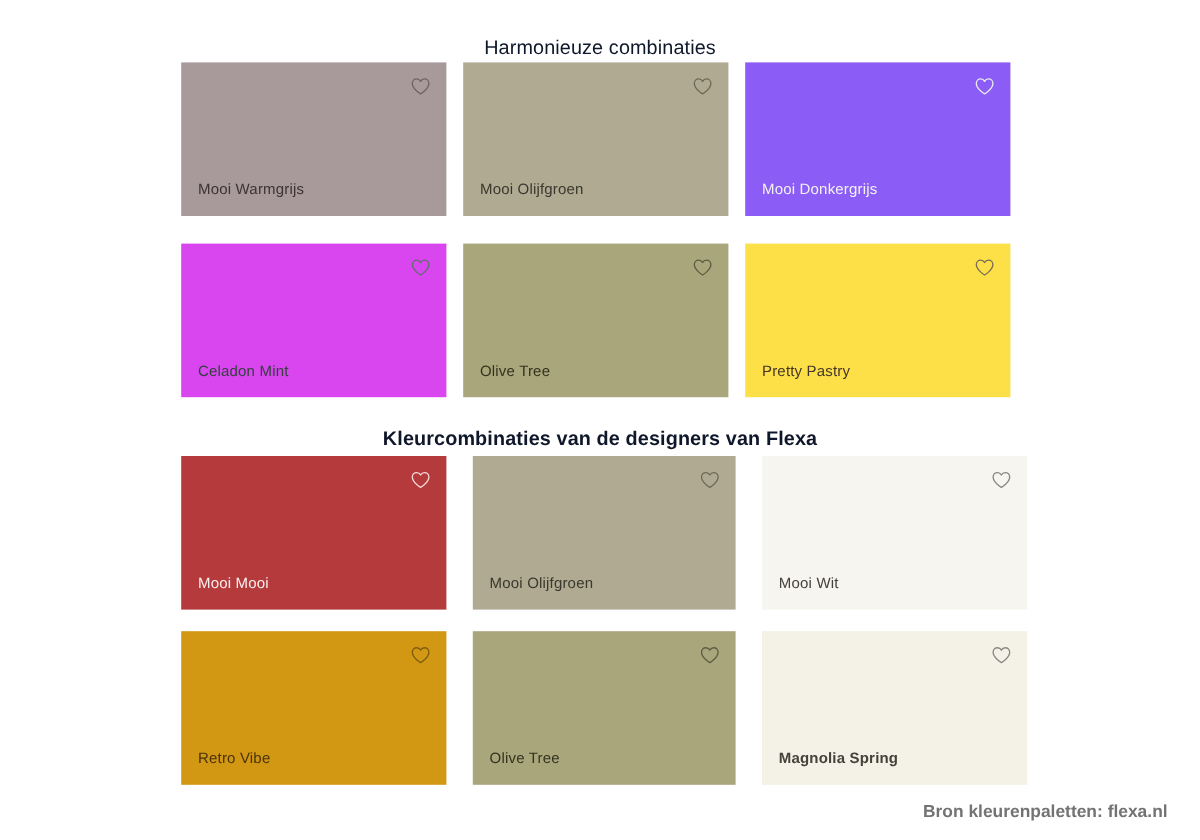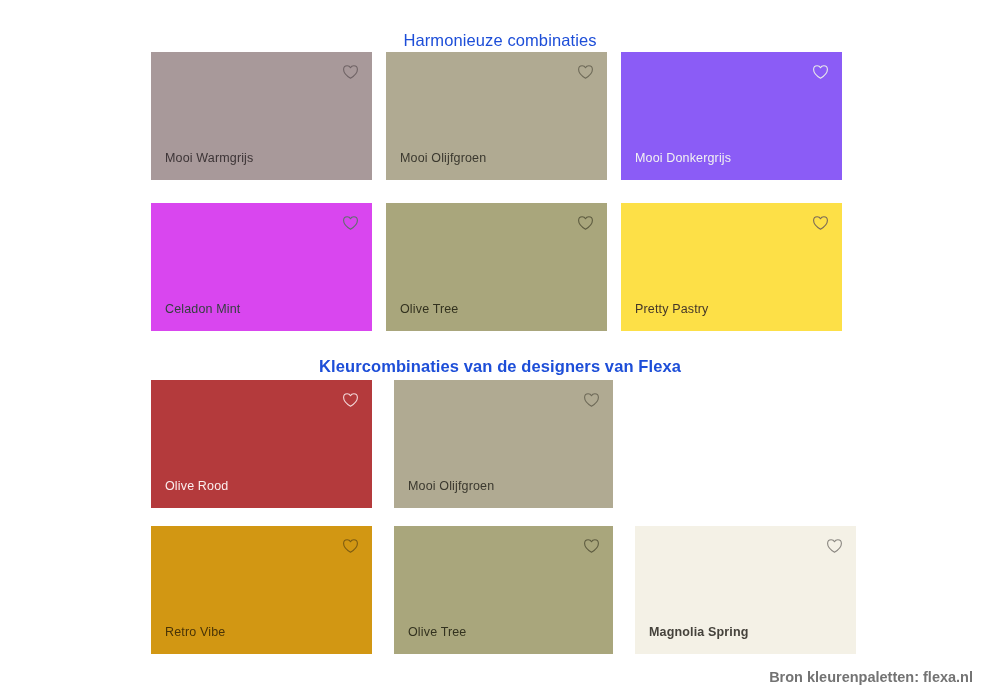--- a/index.html
+++ b/index.html
@@ -15,21 +15,21 @@
     position: relative;
   }
 
   
   .section-title {
     position: absolute;
     left: 0;
     width: 1000px;
     text-align: center;
     font-size: 16.5px;
-    color: #1d4ed8;
+    color: #0f172a;
     font-weight: 400;
     letter-spacing: 0.1px;
     white-space: nowrap;
   }
   #title-harmonious { top: 31px; }
   #title-designers  { top: 357px; font-weight: bold; }
 
   
   .palette-group {
     position: absolute;
@@ -178,32 +178,40 @@
 <div class="palette-group" id="group-designers">
 
   <div class="palette-row row-top">
 
     <div class="swatch" style="background: rgb(180, 58, 60);">
       <span class="fav-icon" style="color: rgb(243, 215, 216);">
         <svg viewBox="0 0 17 16" fill="none">
           <path d="M8.5 14.2C8.5 14.2 1.6 10.1 1.6 5.5 C1.6 3.3 3.2 1.8 5.2 1.8 C6.6 1.8 7.9 2.6 8.5 3.8 C9.1 2.6 10.4 1.8 11.8 1.8 C13.8 1.8 15.4 3.3 15.4 5.5 C15.4 10.1 8.5 14.2 8.5 14.2 Z" stroke="currentColor" stroke-width="1.1" stroke-linejoin="round"></path>
         </svg>
       </span>
-      <span class="swatch-label" style="color: rgb(251, 238, 238);">Olive Rood</span>
+      <span class="swatch-label" style="color: rgb(251, 238, 238);">Mooi Mooi</span>
     </div>
 
     <div class="swatch" style="background: rgb(176, 170, 146);">
       <span class="fav-icon" style="color: rgb(110, 106, 88);">
         <svg viewBox="0 0 17 16" fill="none">
           <path d="M8.5 14.2C8.5 14.2 1.6 10.1 1.6 5.5 C1.6 3.3 3.2 1.8 5.2 1.8 C6.6 1.8 7.9 2.6 8.5 3.8 C9.1 2.6 10.4 1.8 11.8 1.8 C13.8 1.8 15.4 3.3 15.4 5.5 C15.4 10.1 8.5 14.2 8.5 14.2 Z" stroke="currentColor" stroke-width="1.1" stroke-linejoin="round"></path>
         </svg>
       </span>
       <span class="swatch-label" style="color: rgb(58, 56, 46);">Mooi Olijfgroen</span>
     </div>
 
+    <div class="swatch" style="background: rgb(247, 245, 239);">
+      <span class="fav-icon" style="color: rgb(138, 135, 129);">
+        <svg viewBox="0 0 17 16" fill="none">
+          <path d="M8.5 14.2C8.5 14.2 1.6 10.1 1.6 5.5 C1.6 3.3 3.2 1.8 5.2 1.8 C6.6 1.8 7.9 2.6 8.5 3.8 C9.1 2.6 10.4 1.8 11.8 1.8 C13.8 1.8 15.4 3.3 15.4 5.5 C15.4 10.1 8.5 14.2 8.5 14.2 Z" stroke="currentColor" stroke-width="1.1" stroke-linejoin="round"></path>
+        </svg>
+      </span>
+      <span class="swatch-label" style="color: rgb(69, 66, 59);">Mooi Wit</span>
+    </div>
   </div>
 
   <div class="palette-row row-bottom">
 
     <div class="swatch" style="background: rgb(210, 151, 19);">
       <span class="fav-icon" style="color: rgb(125, 92, 18);">
         <svg viewBox="0 0 17 16" fill="none">
           <path d="M8.5 14.2C8.5 14.2 1.6 10.1 1.6 5.5 C1.6 3.3 3.2 1.8 5.2 1.8 C6.6 1.8 7.9 2.6 8.5 3.8 C9.1 2.6 10.4 1.8 11.8 1.8 C13.8 1.8 15.4 3.3 15.4 5.5 C15.4 10.1 8.5 14.2 8.5 14.2 Z" stroke="currentColor" stroke-width="1.1" stroke-linejoin="round"></path>
         </svg>
       </span>

